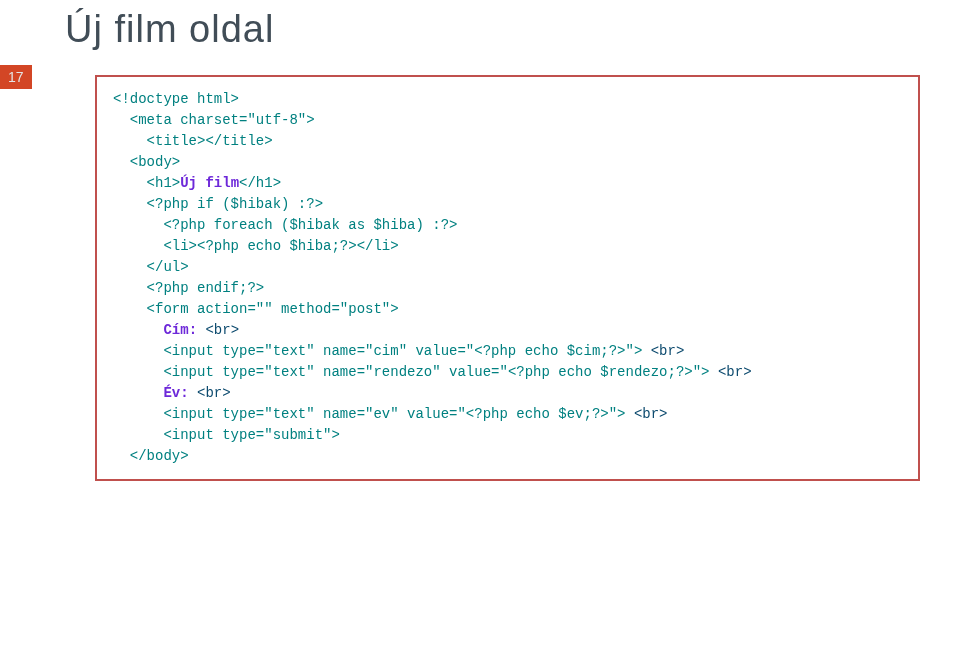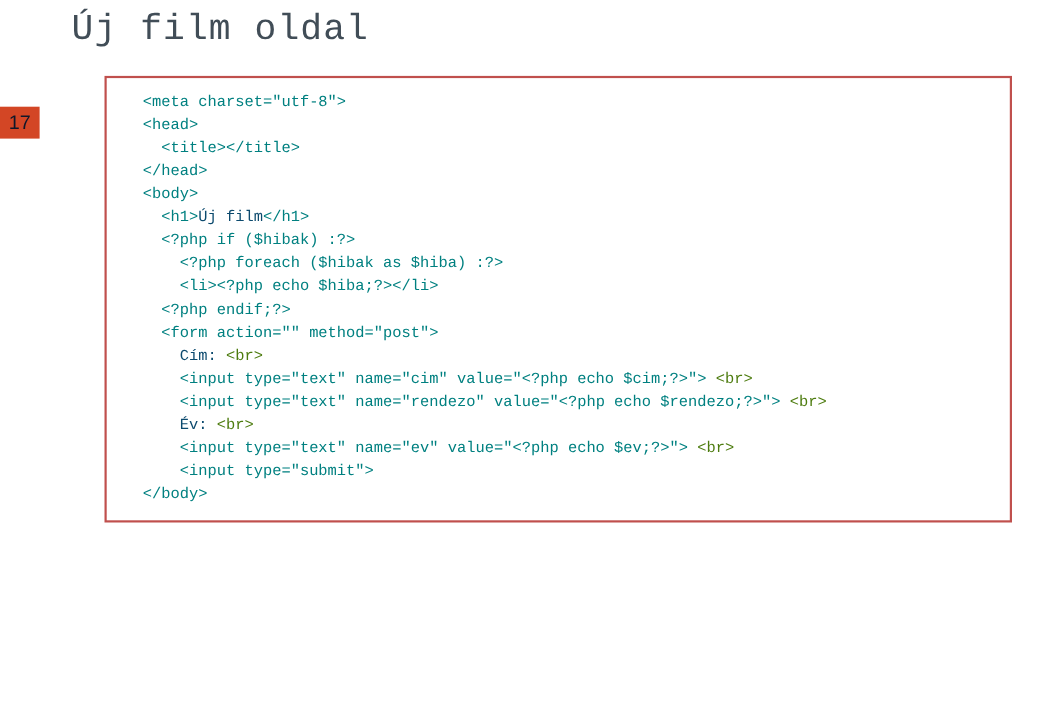--- a/index.html
+++ b/index.html
@@ -7,65 +7,65 @@
     padding: 0;
     font-family: Arial, sans-serif;
     background: #ffffff;
     width: 960px;
     height: 646px;
     overflow: hidden;
   }
   .page-number {
     position: absolute;
     left: 0;
-    top: 97px;
+    top: 65px;
     background: #d34625;
-    color: #0f172a;
-    font-size: 18px;
+    color: #e5e5e5;
+    font-size: 14px;
     padding: 4px 8px;
     font-weight: normal;
   }
   .title {
-    font-family: Liberation Mono, monospace;
-    font-size: 33px;
+    font-family: Liberation Sans, sans-serif;
+    font-size: 38px;
     color: #414d57;
     font-weight: normal;
     margin: 8px 0 24px 65px;
     letter-spacing: 1px;
   }
   .code-box {
     border: 2px solid #c0504d;
     margin: 0 40px 0 95px;
     padding: 12px 16px;
     font-family: 'Courier New', monospace;
     font-size: 14px;
     line-height: 1.5;
     color: #000000;
   }
   .code-line { white-space: pre; }
   .tag { color: #008080; }
-  .k { color: #0c4a6e; font-weight: normal; }
-  .br { color: #4d7c0f; }
+  .k { color: #6d28d9; font-weight: bold; }
+  .br { color: #0c4a6e; }
 </style>
 </head>
 <body>
 
 <div class="page-number">17</div>
 <h1 class="title">Új film oldal</h1>
 
 <div class="code-box">
+<div class="code-line"><span class="tag">&lt;!doctype html&gt;</span></div>
 <div class="code-line"><span class="tag">  &lt;meta charset="utf-8"&gt;</span></div>
-<div class="code-line"><span class="tag">  &lt;head&gt;</span></div>
 <div class="code-line"><span class="tag">    &lt;title&gt;&lt;/title&gt;</span></div>
-<div class="code-line"><span class="tag">  &lt;/head&gt;</span></div>
 <div class="code-line"><span class="tag">  &lt;body&gt;</span></div>
 <div class="code-line"><span class="tag">    &lt;h1&gt;</span><span class="k">Új film</span><span class="tag">&lt;/h1&gt;</span></div>
 <div class="code-line"><span class="tag">    &lt;?php if ($hibak) :?&gt;</span></div>
 <div class="code-line"><span class="tag">      &lt;?php foreach ($hibak as $hiba) :?&gt;</span></div>
 <div class="code-line"><span class="tag">      &lt;li&gt;&lt;?php echo $hiba;?&gt;&lt;/li&gt;</span></div>
+<div class="code-line"><span class="tag">    &lt;/ul&gt;</span></div>
 <div class="code-line"><span class="tag">    &lt;?php endif;?&gt;</span></div>
 <div class="code-line"><span class="tag">    &lt;form action="" method="post"&gt;</span></div>
 <div class="code-line"><span>      </span><span class="k">Cím:</span><span> </span><span class="br">&lt;br&gt;</span></div>
 <div class="code-line"><span class="tag">      &lt;input type="text" name="cim" value="</span><span class="tag">&lt;?php echo $cim;?&gt;</span><span class="tag">"&gt; </span><span class="br">&lt;br&gt;</span></div>
 <div class="code-line"><span class="tag">      &lt;input type="text" name="rendezo" value="</span><span class="tag">&lt;?php echo $rendezo;?&gt;</span><span class="tag">"&gt; </span><span class="br">&lt;br&gt;</span></div>
 <div class="code-line"><span>      </span><span class="k">Év:</span><span> </span><span class="br">&lt;br&gt;</span></div>
 <div class="code-line"><span class="tag">      &lt;input type="text" name="ev" value="</span><span class="tag">&lt;?php echo $ev;?&gt;</span><span class="tag">"&gt; </span><span class="br">&lt;br&gt;</span></div>
 <div class="code-line"><span class="tag">      &lt;input type="submit"&gt;</span></div>
 <div class="code-line"><span class="tag">  &lt;/body&gt;</span></div>
 </div>

